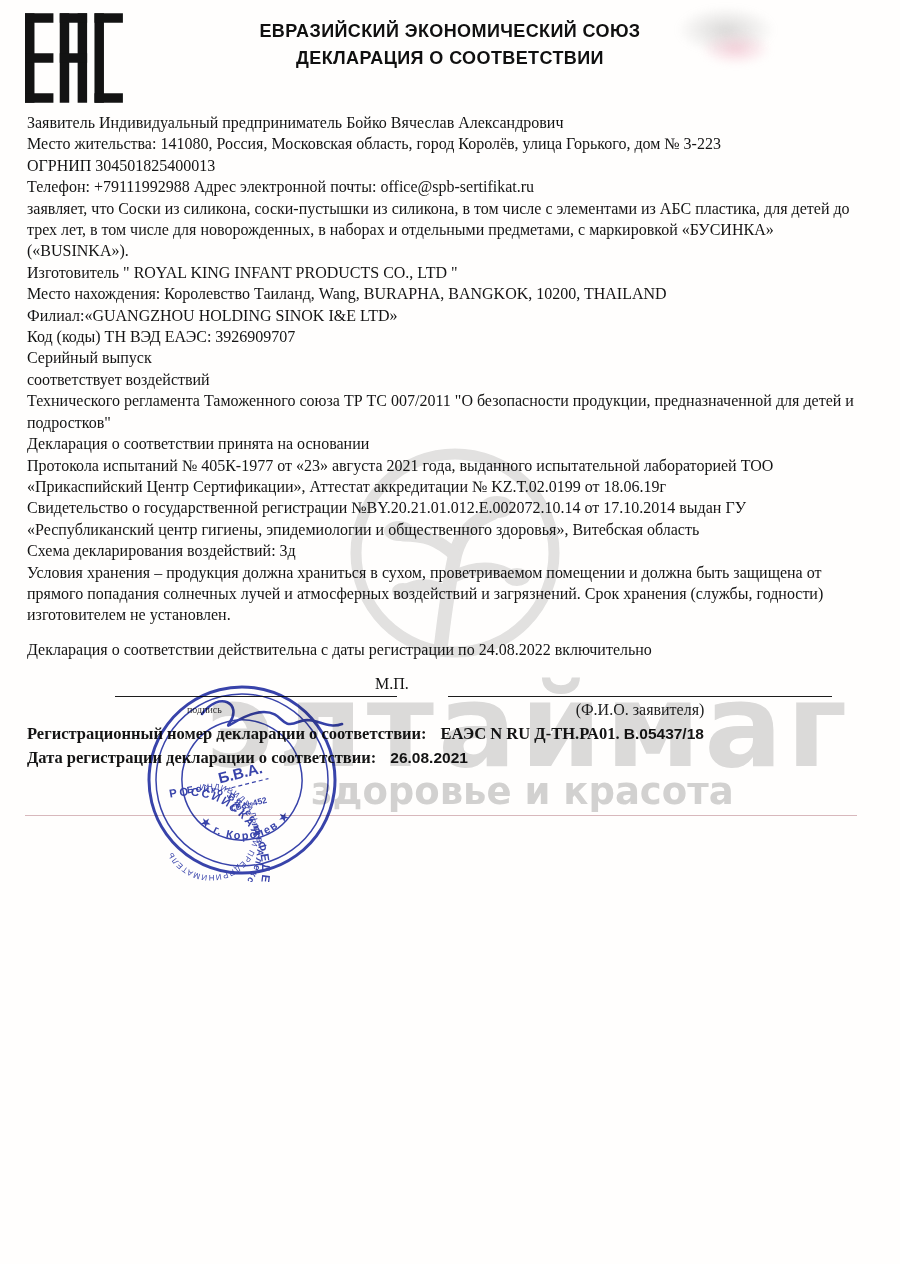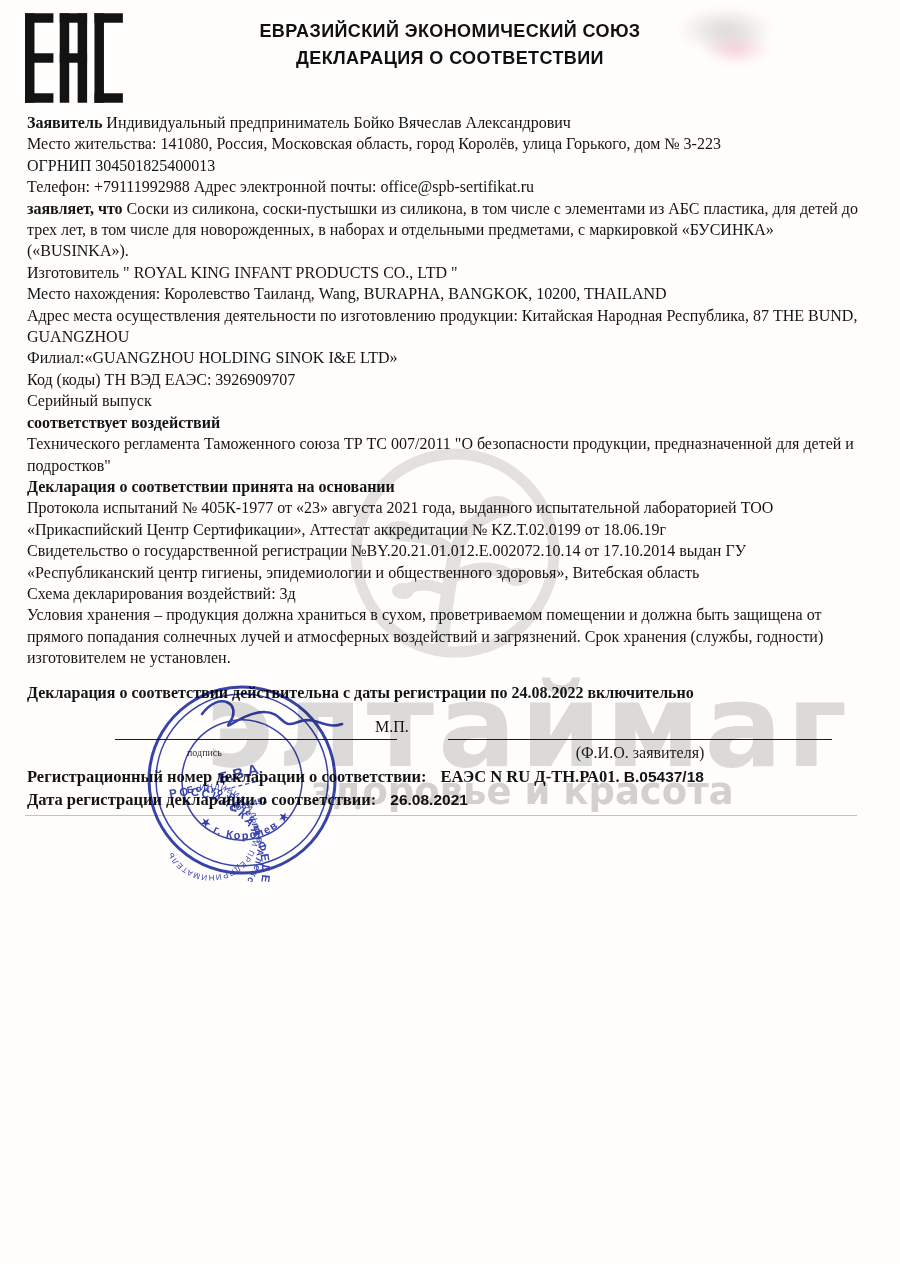--- a/index.html
+++ b/index.html
@@ -9,21 +9,21 @@
   
   .eac-logo{position:absolute;top:12px;left:25px;z-index:2;}
   .titles{position:absolute;top:18px;left:20px;width:860px;text-align:center;z-index:2;
           font-family:"Liberation Sans",sans-serif;font-weight:bold;font-size:18px;
           line-height:27px;letter-spacing:.4px;color:#101010;}
 
   
   .content{position:absolute;top:112px;left:27px;width:848px;z-index:2;
            font-size:16px;line-height:21.4px;}
   .content p{margin:0;}
-  .content p b{font-weight:bold;margin-top:32px;}
+  .content p b{font-weight:normal;margin-top:32px;}
   p.validity{margin-top:13px;font-weight:bold;}
 
   
   .sig-row{position:relative;height:56px;margin-top:6px;}
   .sig-line{position:absolute;top:30px;left:88px;width:282px;border-bottom:1.5px solid #1c1c1c;}
   .sig-caption{position:absolute;top:33px;left:160px;font-size:10px;color:#333;}
   .mp{position:absolute;top:7px;left:348px;font-size:16px;}
   .fio-line{position:absolute;top:30px;left:421px;width:384px;border-bottom:1.5px solid #1c1c1c;}
   .fio-name{position:absolute;top:5px;left:421px;width:384px;text-align:center;font-size:16px;}
   .fio-caption{position:absolute;top:33px;left:421px;width:384px;text-align:center;font-size:16px;color:#222;}
@@ -83,21 +83,20 @@
   <div class="smudge-pink"></div>
 
   <div class="content">
     <p><b>Заявитель</b><span> Индивидуальный предприниматель Бойко Вячеслав Александрович</span></p>
     <p><span>Место жительства: 141080, Россия, Московская область, город Королёв, улица Горького, дом № 3-223</span></p>
     <p><span>ОГРНИП 304501825400013</span></p>
     <p><span>Телефон: +79111992988 Адрес электронной почты: office@spb-sertifikat.ru</span></p>
     <p><b>заявляет, что</b><span> Соски из силикона, соски-пустышки из силикона, в том числе с элементами из АБС пластика, для детей до трех лет, в том числе для новорожденных, в наборах и отдельными предметами, с маркировкой «БУСИНКА» («BUSINKA»).</span></p>
     <p><span>Изготовитель " ROYAL KING INFANT PRODUCTS CO., LTD "</span></p>
     <p><span>Место нахождения: Королевство Таиланд, Wang, BURAPHA, BANGKOK, 10200, THAILAND</span></p>
-    <p><span>Адрес места осуществления деятельности по изготовлению продукции: Китайская Народная Республика, 87 THE BUND, GUANGZHOU</span></p>
     <p><span>Филиал:«GUANGZHOU HOLDING SINOK I&amp;E LTD»</span></p>
     <p><span>Код (коды) ТН ВЭД ЕАЭС: 3926909707</span></p>
     <p><span>Серийный выпуск</span></p>
     <p><b>соответствует воздействий</b></p>
     <p><span>Технического регламента Таможенного союза ТР ТС 007/2011 "О безопасности продукции, предназначенной для детей и подростков"</span></p>
     <p><b>Декларация о соответствии принята на основании</b></p>
     <p><span>Протокола испытаний № 405К-1977 от «23» августа 2021 года, выданного испытательной лабораторией ТОО «Прикаспийский Центр Сертификации», Аттестат аккредитации № KZ.Т.02.0199 от 18.06.19г</span></p>
     <p><span>Свидетельство о государственной регистрации №BY.20.21.01.012.Е.002072.10.14 от 17.10.2014 выдан ГУ «Республиканский центр гигиены, эпидемиологии и общественного здоровья», Витебская область</span></p>
     <p><span>Схема декларирования воздействий: 3д</span></p>
     <p><span>Условия хранения – продукция должна храниться в сухом, проветриваемом помещении и должна быть защищена от прямого попадания солнечных лучей и атмосферных воздействий и загрязнений. Срок хранения (службы, годности) изготовителем не установлен.</span></p>

